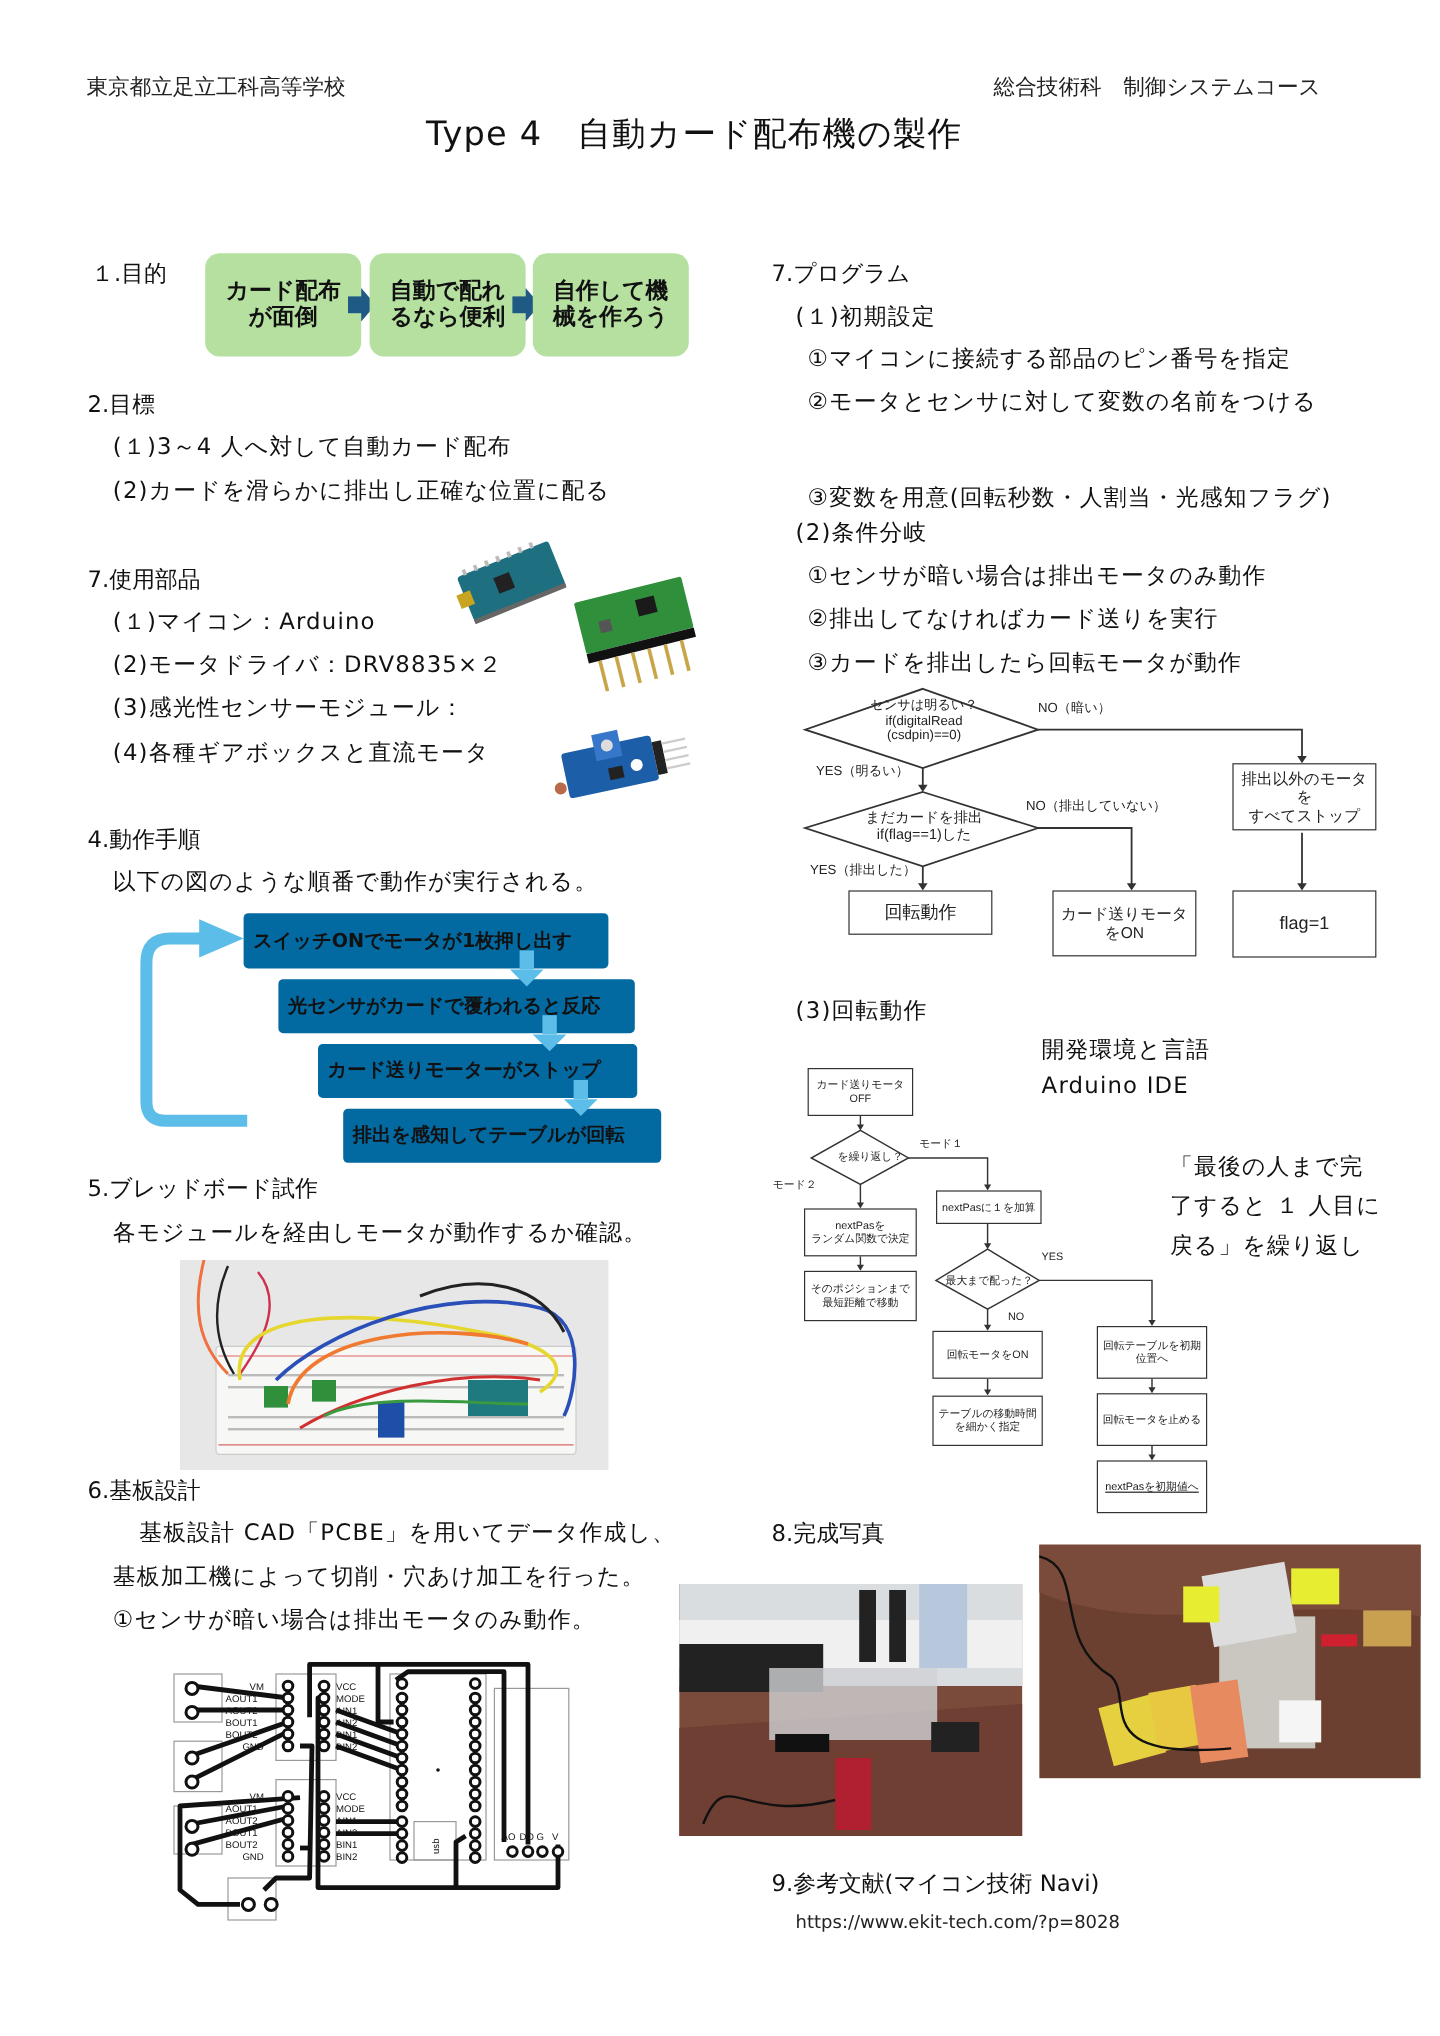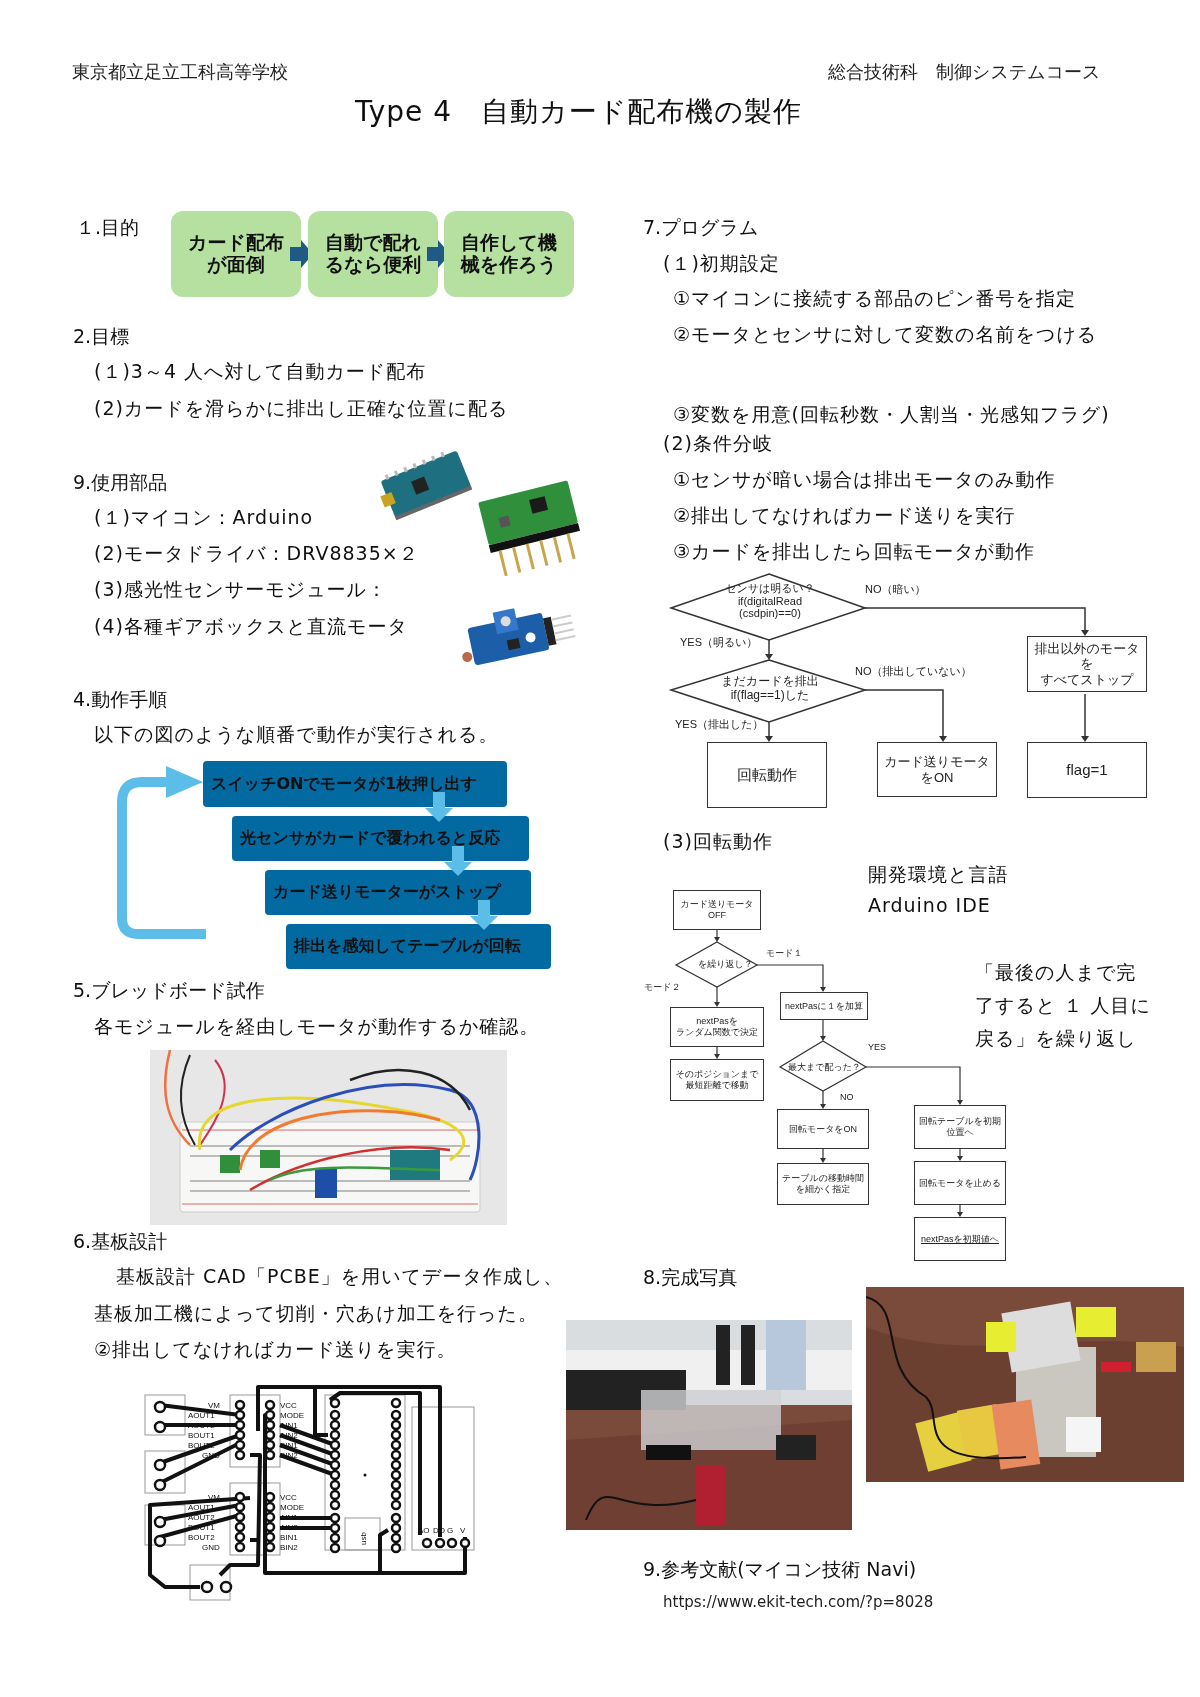--- a/index.html
+++ b/index.html
@@ -52,21 +52,21 @@
   <div>
       <div>自作して機</div>
       <div>械を作ろう</div>
     </div>
 </div>
 
 <div class="abs h2" style="left:73px;top:324px;">2.目標</div>
 <div class="abs t" style="left:94px;top:359px;">(１)3～4 人へ対して自動カード配布</div>
 <div class="abs t" style="left:94px;top:396px;">(2)カードを滑らかに排出し正確な位置に配る</div>
 
-<div class="abs h2" style="left:73px;top:470px;">9.使用部品</div>
+<div class="abs h2" style="left:73px;top:470px;">7.使用部品</div>
 <div class="abs t" style="left:94px;top:505px;">(１)マイコン：Arduino</div>
 <div class="abs t" style="left:94px;top:541px;">(2)モータドライバ：DRV8835×２</div>
 <div class="abs t" style="left:94px;top:577px;">(3)感光性センサーモジュール：</div>
 <div class="abs t" style="left:94px;top:614px;">(4)各種ギアボックスと直流モータ</div>
 
 <div class="photo" style="left:378px;top:443px;width:94px;height:88px;">
   <svg width="94" height="88" viewBox="0 0 94 88">
     <g transform="rotate(-22 47 44)">
       <rect x="8" y="22" width="82" height="40" rx="3" fill="#1e6f80"></rect>
       <rect x="8" y="60" width="82" height="4" fill="#666"></rect>
@@ -174,21 +174,21 @@
     <path d="M90 120 C 100 60, 220 50, 290 70" stroke="#f07a30" stroke-width="3" fill="none"></path>
     <path d="M100 140 C 150 110, 230 90, 300 100" stroke="#d03030" stroke-width="2.5" fill="none"></path>
     <path d="M120 130 C 160 110, 240 120, 290 120" stroke="#3a9a40" stroke-width="2.5" fill="none"></path>
     <path d="M200 30 C 250 10, 300 20, 320 60" stroke="#222" stroke-width="2.5" fill="none"></path>
   </svg>
 </div>
 
 <div class="abs h2" style="left:73px;top:1229px;">6.基板設計</div>
 <div class="abs t" style="left:116px;top:1264px;">基板設計 CAD「PCBE」を用いてデータ作成し、</div>
 <div class="abs t" style="left:94px;top:1301px;">基板加工機によって切削・穴あけ加工を行った。</div>
-<div class="abs t" style="left:94px;top:1337px;">②排出してなければカード送りを実行。</div>
+<div class="abs t" style="left:94px;top:1337px;">①センサが暗い場合は排出モータのみ動作。</div>
 
 <div class="abs" style="left:140px;top:1375px;width:380px;height:230px;">
   <svg width="380" height="230" viewBox="0 0 380 230" style="left:0;top:0;">
     <g fill="none" stroke="#999" stroke-width="1">
       <rect x="5" y="20" width="40" height="40"></rect>
         <rect x="5" y="76" width="40" height="42"></rect>
         <rect x="5" y="130" width="40" height="40"></rect>
       <rect x="90" y="20" width="50" height="72"></rect>
         <rect x="90" y="108" width="50" height="72"></rect>
       <rect x="185" y="20" width="80" height="155"></rect>
@@ -359,21 +359,21 @@
     <div>(csdpin)==0)</div>
   </div>
   <div class="fc-label" style="left:200px;top:10px;">NO（暗い）</div>
   <div class="fc-label" style="left:15px;top:63px;">YES（明るい）</div>
   <div class="fc" style="left:40px;top:102px;width:130px;text-align:center;font-size:12px;line-height:1.2;">
     <div>まだカードを排出</div>
     <div>if(flag==1)した</div>
   </div>
   <div class="fc-label" style="left:190px;top:92px;">NO（排出していない）</div>
   <div class="fc-label" style="left:10px;top:145px;">YES（排出した）</div>
-  <div class="fc-box" style="left:42px;top:170px;width:120px;height:66px;font-size:15px;">回転動作</div>
+  <div class="fc-box" style="left:42px;top:170px;width:120px;height:37px;font-size:15px;">回転動作</div>
   <div class="fc-box" style="left:212px;top:170px;width:120px;height:55px;font-size:13px;flex-direction:column;">
     <div>カード送りモータ</div>
     <div>をON</div>
   </div>
   <div class="fc-box" style="left:362px;top:64px;width:120px;height:56px;font-size:13px;flex-direction:column;">
     <div>排出以外のモータを</div>
     <div>すべてストップ</div>
   </div>
   <div class="fc-box" style="left:362px;top:170px;width:120px;height:56px;font-size:15px;">flag=1</div>
 </div>

